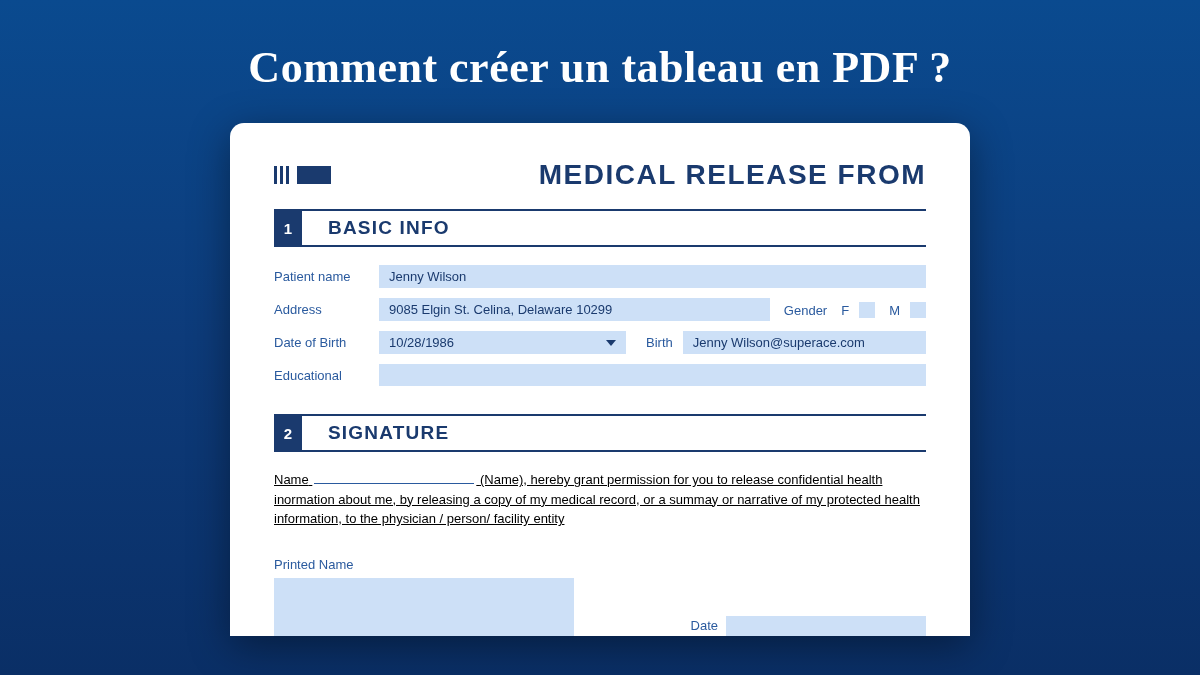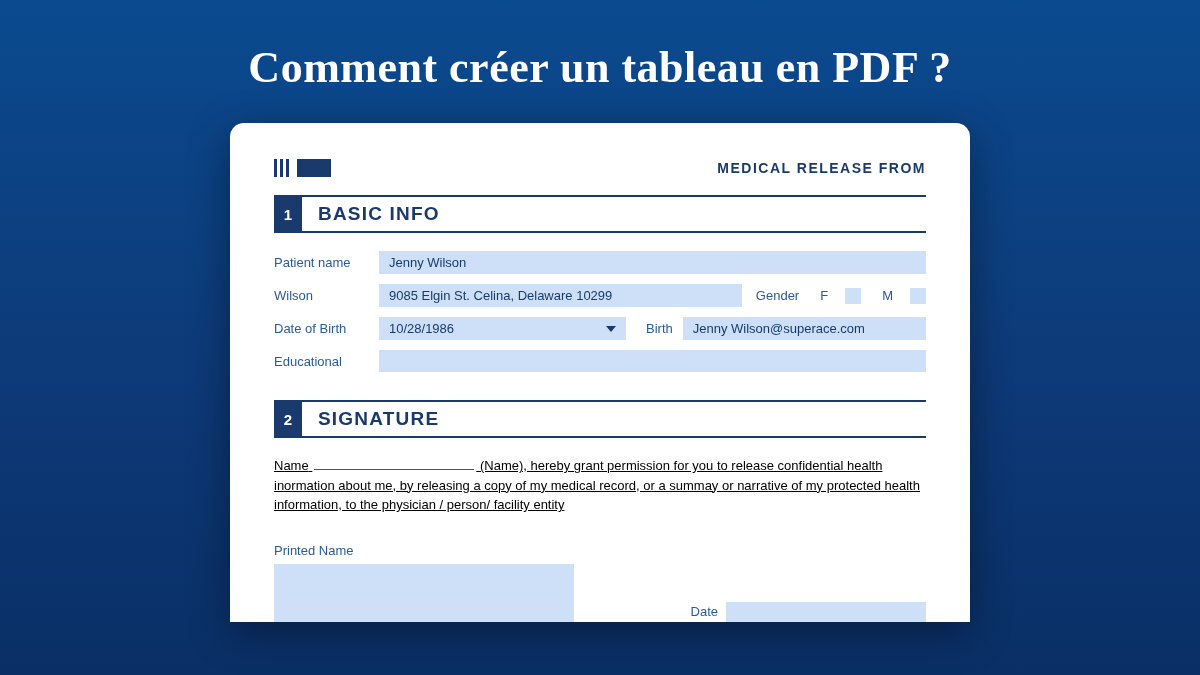--- a/index.html
+++ b/index.html
@@ -50,21 +50,21 @@
   background: #1a3a6e;
 }
 .logo-block {
   width: 34px;
   height: 18px;
   background: #1a3a6e;
   margin-left: 4px;
 }
 .form-title {
   color: #1a3a6e;
-  font-size: 14px;
+  font-size: 28px;
   font-weight: 800;
   letter-spacing: 1.5px;
   font-family: 'Arial Narrow', Arial, sans-serif;
   font-stretch: condensed;
 }
 .section-header {
   display: flex;
   align-items: stretch;
   border-top: 2px solid #1a3a6e;
   border-bottom: 2px solid #1a3a6e;
@@ -78,21 +78,21 @@
   align-items: center;
   justify-content: center;
   font-weight: bold;
   font-size: 15px;
 }
 .section-title {
   color: #1a3a6e;
   font-size: 19px;
   font-weight: 800;
   letter-spacing: 1.2px;
-  padding: 6px 16px;
+  padding: 6px 26px;
   font-family: 'Arial Narrow', Arial, sans-serif;
   font-stretch: condensed;
 }
 .form-row {
   display: flex;
   align-items: center;
   margin-bottom: 10px;
   font-size: 13px;
 }
 .field-label {
@@ -128,22 +128,22 @@
   border-right: 5px solid transparent;
   border-top: 6px solid #1a3a6e;
 }
 .inline-label {
   color: #2a5a9e;
   font-size: 13px;
   margin: 0 10px 0 20px;
 }
 .gender-group {
   display: flex;
-  align-items: center;
-  gap: 17px;
+  align-items: flex-end;
+  gap: 10px;
   margin-left: 14px;
 }
 .gender-lbl { color: #2a5a9e; font-size: 13px; }
 .gender-opt { color: #2a5a9e; font-size: 13px; margin-left: 4px; }
 .checkbox {
   width: 16px;
   height: 16px;
   background: #cde0f7;
   display: inline-block;
 }
@@ -217,21 +217,21 @@
     <div class="section-num">1</div>
     <div class="section-title">BASIC INFO</div>
   </div>
 
   <div class="form-row">
     <div class="field-label">Patient name</div>
     <div class="field-input">Jenny Wilson</div>
   </div>
 
   <div class="form-row">
-    <div class="field-label">Wilson</div>
+    <div class="field-label">Address</div>
     <div class="field-input" style="flex:1;">9085 Elgin St. Celina, Delaware 10299</div>
     <div class="gender-group">
       <span class="gender-lbl">Gender</span>
       <span class="gender-opt">F</span>
       <span class="checkbox"></span>
       <span class="gender-opt">M</span>
       <span class="checkbox"></span>
     </div>
   </div>
 

